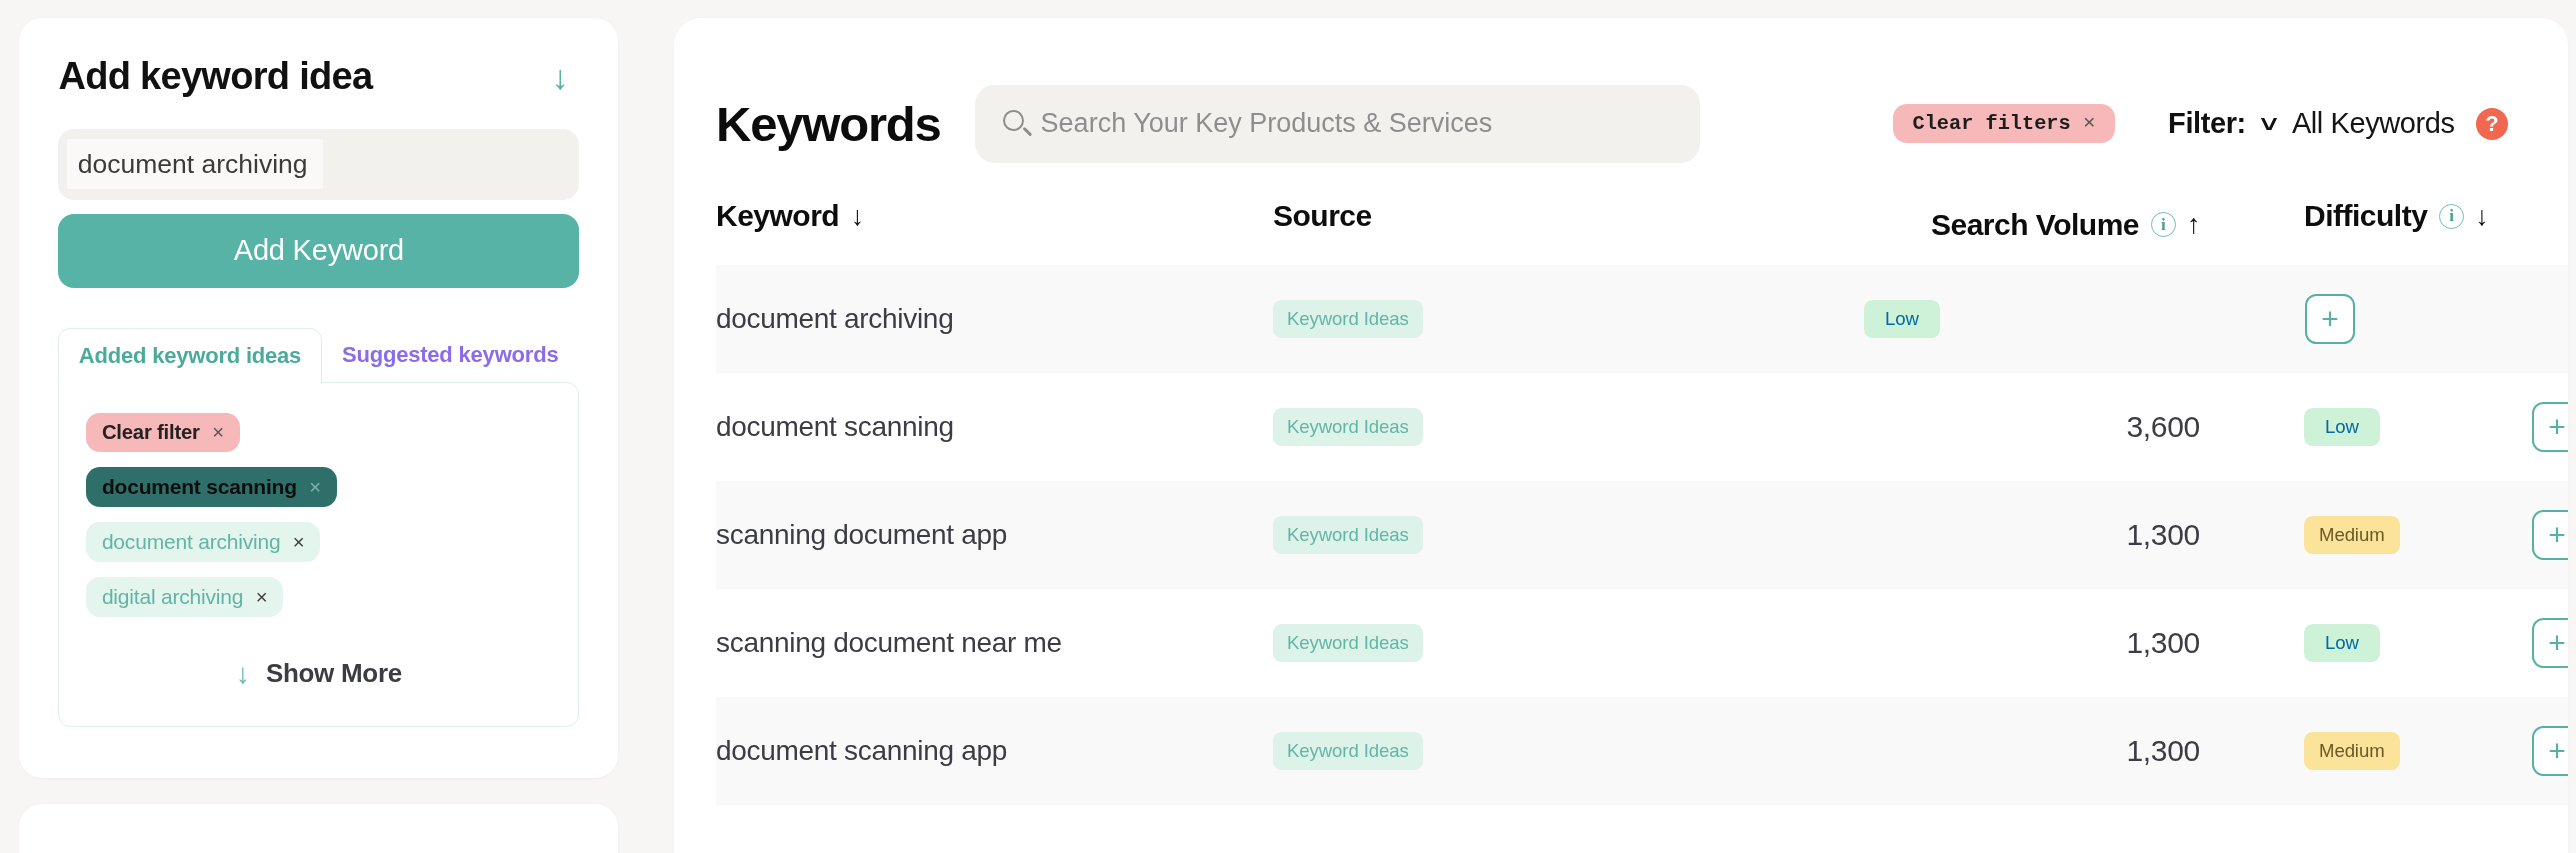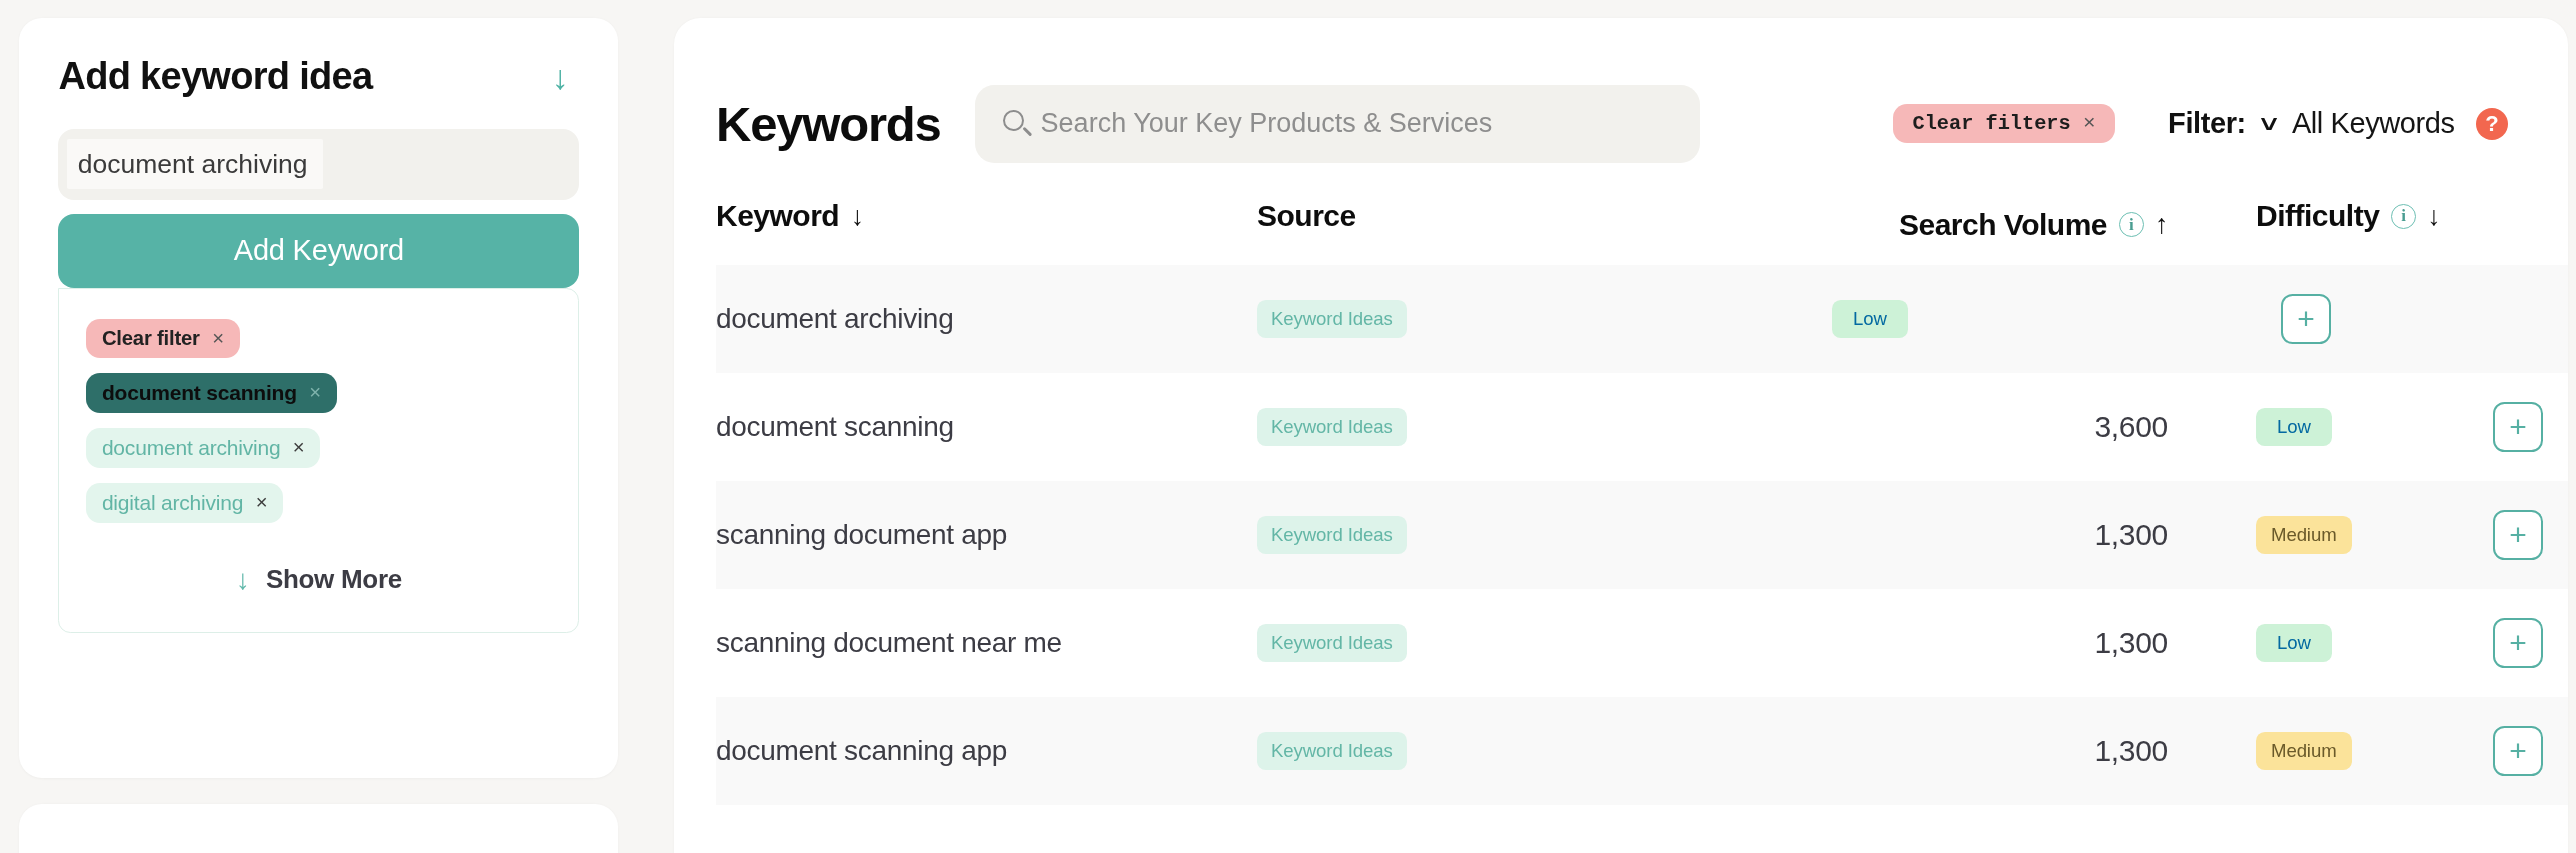--- a/index.html
+++ b/index.html
@@ -337,20 +337,21 @@
     margin-left: 5.3px;
   }
 
   
   .table { width: 100%; }
 
   .t-row {
     display: flex;
     align-items: center;
     height: 108px;
+    gap: 16px;
   }
 
   .t-head {
     height: 97px;
     padding-left: 0;
     align-items: center;
   }
 
   .c-keyword { flex: 0 0 583px; padding-left: 42px; }
   .c-source  { flex: 0 0 575px; }
@@ -469,20 +470,24 @@
         <div class="sidebar-title">Add keyword idea</div>
         <div class="arrow-toggle">↓</div>
       </div>
 
       <div class="kw-input-wrap">
         <input class="kw-input" type="text" value="document archiving" placeholder="Enter keyword" style="">
       </div>
 
       <button class="add-kw-btn">Add Keyword</button>
 
+      <div class="tabs-row">
+        <div class="tab tab-active">Added keyword ideas</div>
+        <div class="tab tab-inactive">Suggested keywords</div>
+      </div>
 
       <div class="tab-panel">
 
         <div class="chip-row">
           <span class="chip chip-clear">
             <span>Clear filter</span>
             <span class="x">×</span>
           </span>
         </div>
 

